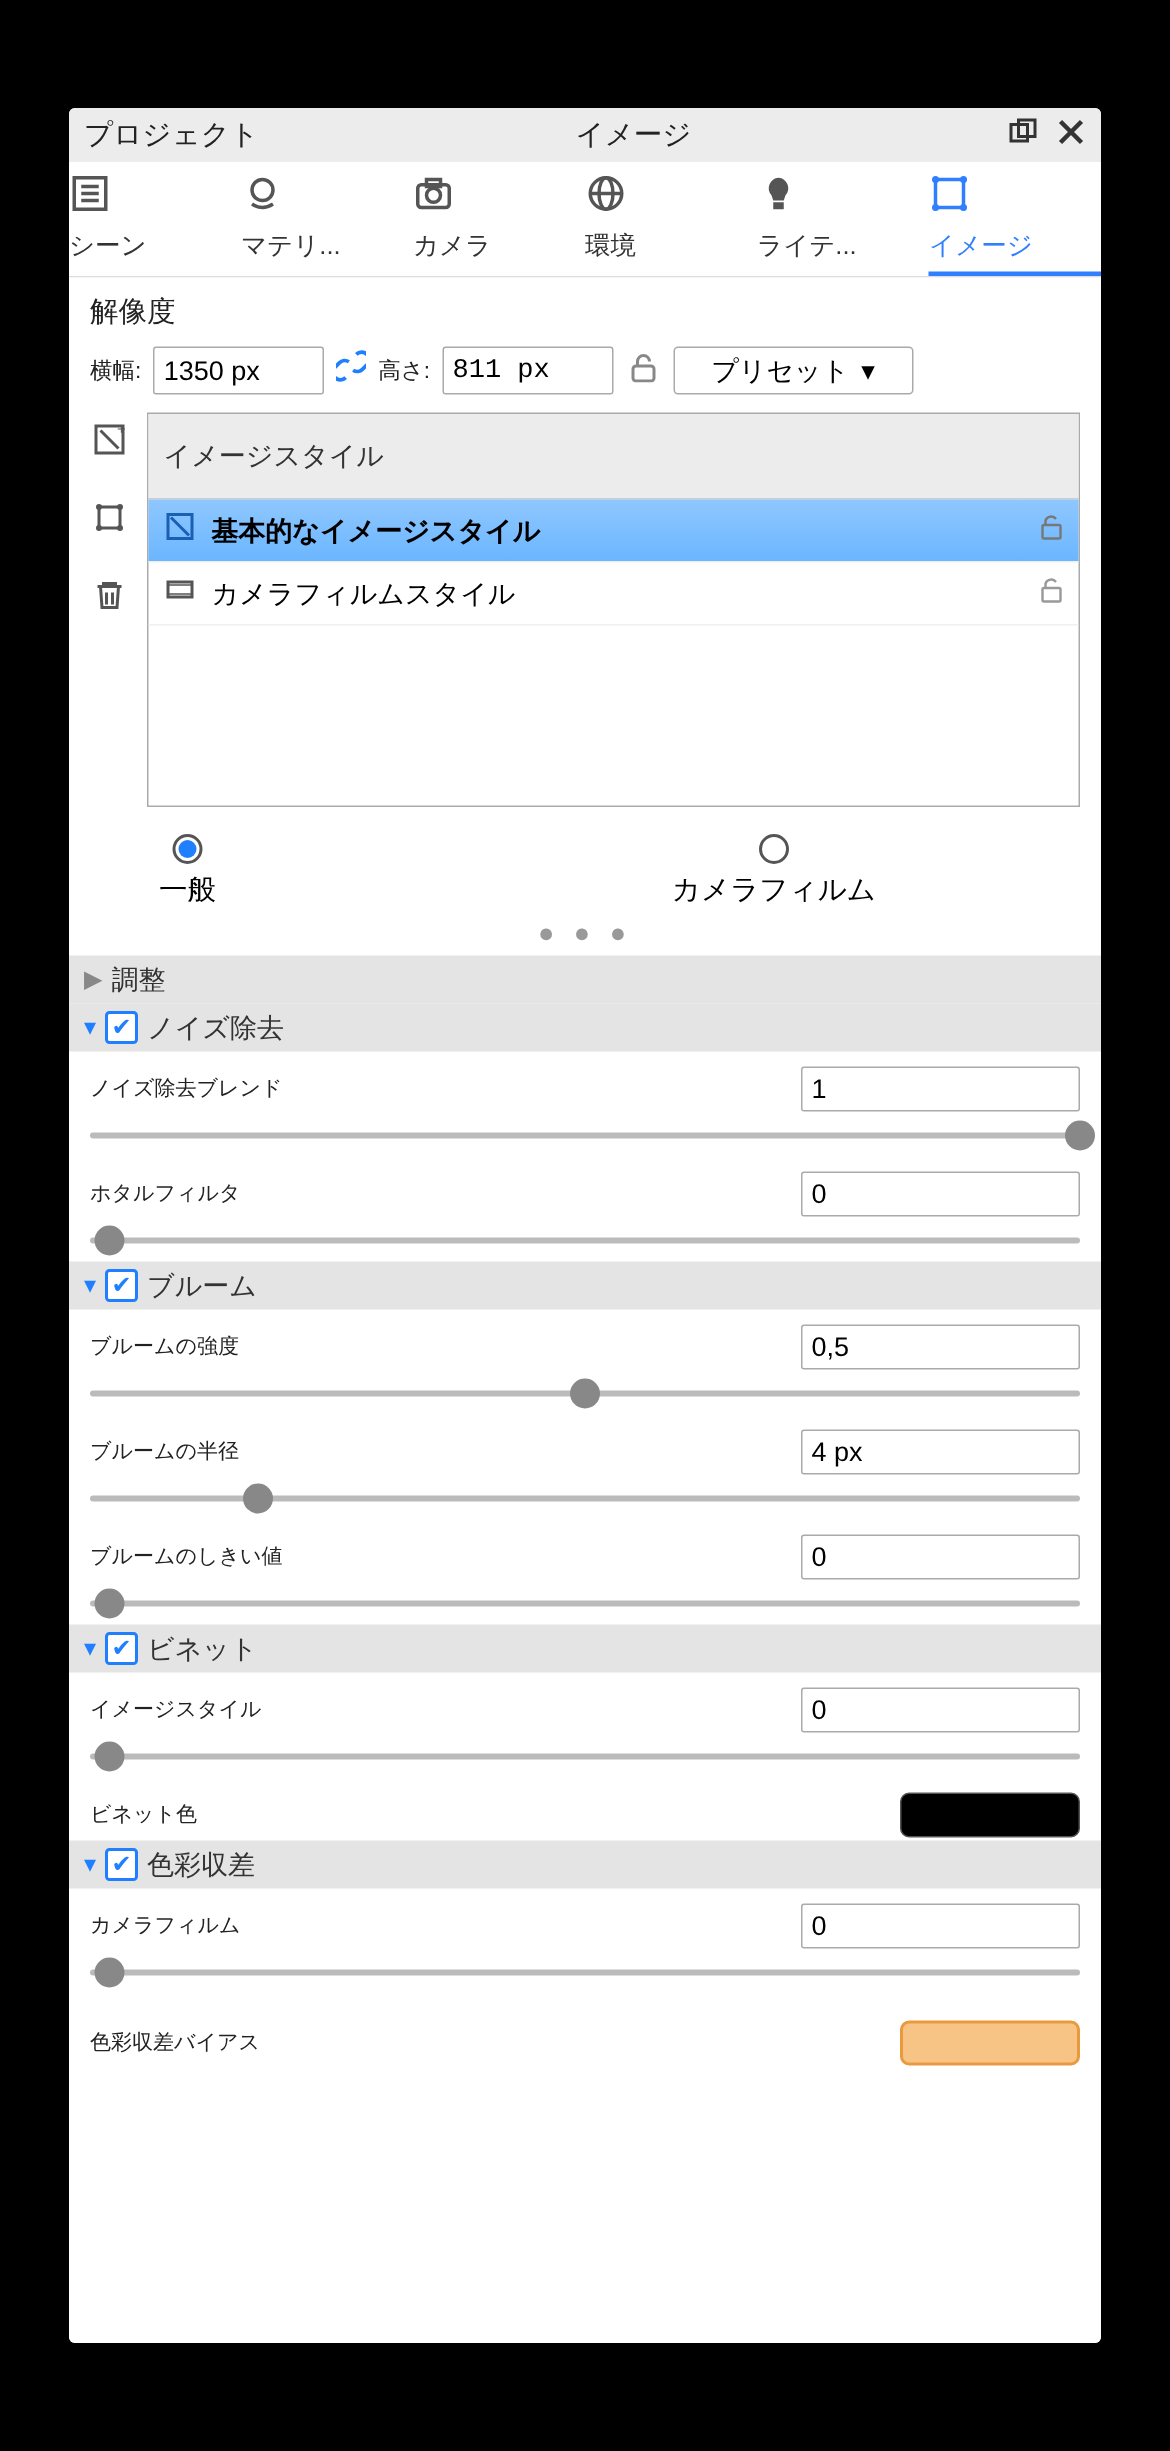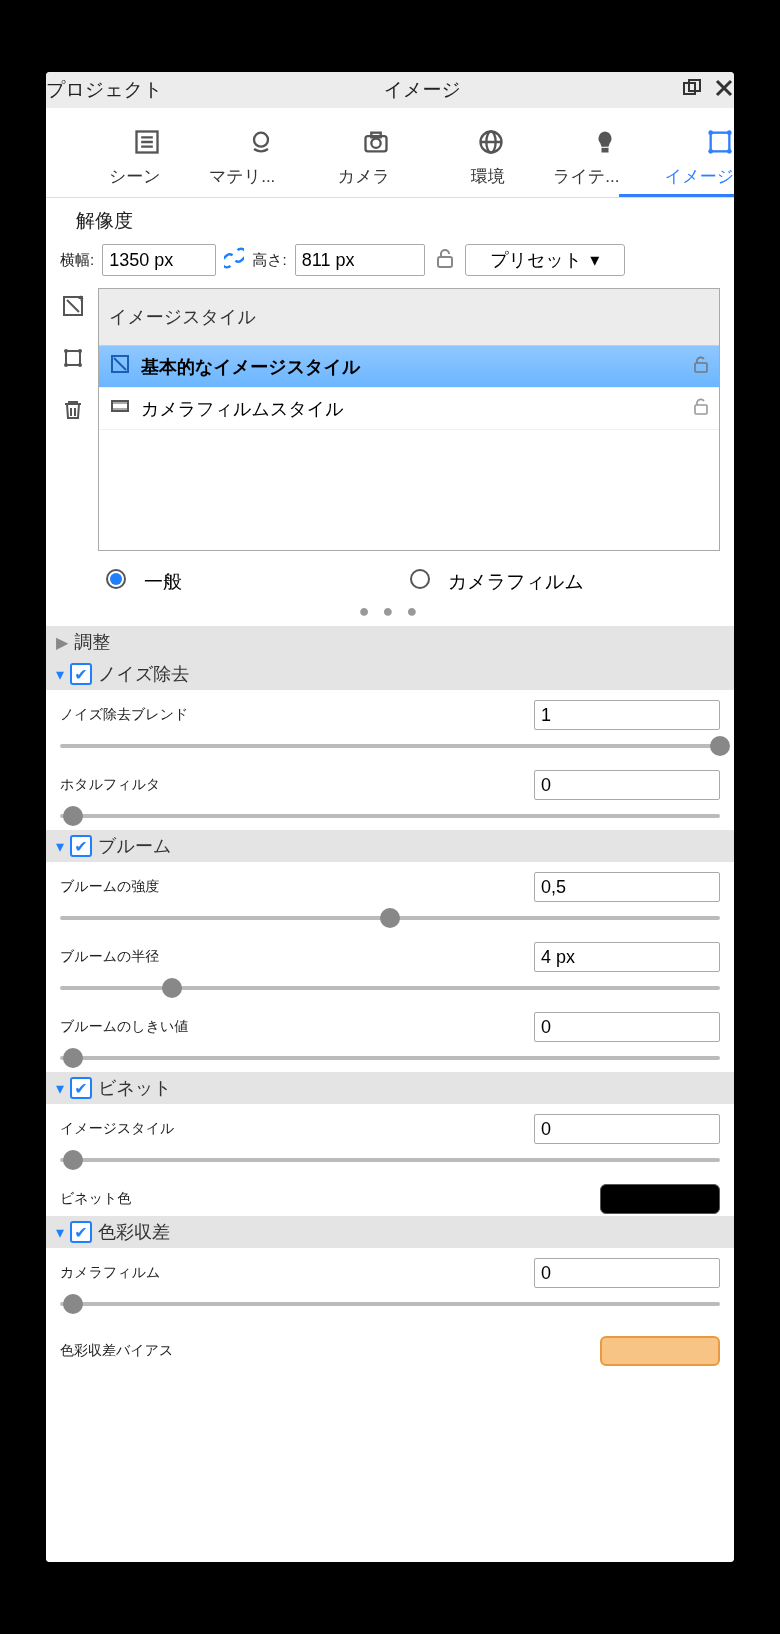--- a/index.html
+++ b/index.html
@@ -1,50 +1,50 @@
 <!DOCTYPE html>
 <html><head>
 <meta charset="utf-8">
 <style>
   * { box-sizing: border-box; margin: 0; padding: 0; font-family: "Hiragino Sans", "Meiryo", sans-serif; }
   body { background: #000; width: 780px; height: 1634px; display: flex; align-items: center; justify-content: center; }
   .panel { width: 688px; height: 1490px; background: #ececec; border-radius: 4px; box-shadow: 0 8px 30px rgba(0,0,0,.6); overflow: hidden; display: flex; flex-direction: column; }
-  .titlebar { height: 36px; background: #ececec; display: flex; align-items: center; padding: 0 0; }
+  .titlebar { height: 36px; background: #ececec; display: flex; align-items: center; padding: 0 10px; }
   .titlebar .proj { font-size: 19px; color: #222; }
   .titlebar .center { flex: 1; text-align: center; font-size: 19px; color: #222; }
   .titlebar .icons { display: flex; gap: 12px; }
   .titlebar .icons span { font-size: 18px; color: #333; cursor: pointer; }
   .tabs { display: flex; background: #fff; border-bottom: 1px solid #ddd; }
-  .tab { flex: 1; text-align: right; padding: 20px 0 6px; font-size: 17px; color: #333; cursor: pointer; border-bottom: 3px solid transparent; }
+  .tab { flex: 1; text-align: left; padding: 7px 0 6px; font-size: 17px; color: #333; cursor: pointer; border-bottom: 3px solid transparent; }
   .tab.active { border-bottom: 3px solid #2f7fff; color: #2f7fff; }
   .tab .ticon { display: block; margin: 0 auto 4px; }
   .tab .ticon svg { width: 28px; height: 28px; }
   .body { flex: 1; background: #fff; overflow-y: auto; }
-  .section-title { font-size: 19px; padding: 10px 14px 6px; color: #222; margin-left: 16px; }
+  .section-title { font-size: 19px; padding: 10px 14px 6px; color: #222; }
   .res-row { display: flex; align-items: center; gap: 8px; padding: 4px 14px 12px; }
   .res-row label { font-size: 15px; color: #222; }
   .txt { border: 1px solid #aaa; border-radius: 2px; height: 32px; font-size: 18px; padding: 0 6px; background: #fff; }
   .txt.w110 { width: 114px; }
-  .txt.w120 { width: 130px; }
+  .txt.w120 { width: 114px; font-family: Liberation Mono, monospace; }
   .linkicon { color: #1f7fff; font-size: 20px; }
   .lockicon { color: #888; font-size: 18px; width: 24px; text-align: center; }
   .preset-btn { border: 1px solid #aaa; border-radius: 3px; height: 32px; width: 160px; font-size: 18px; background: #fff; display: flex; align-items: center; justify-content: center; gap: 8px; cursor: pointer; }
   .style-area { display: flex; gap: 12px; padding: 0 14px 10px; }
   .style-tools { display: flex; flex-direction: column; gap: 22px; padding-top: 6px; }
   .style-tools span { font-size: 22px; color: #555; cursor: pointer; width: 26px; text-align: center; }
   .style-list { flex: 1; border: 1px solid #aaa; background: #fff; }
   .style-header { background: #ececec; border-bottom: 1px solid #ccc; padding: 16px 10px; font-size: 18px; color: #333; }
   .style-row { display: flex; align-items: center; gap: 10px; padding: 8px 10px; font-size: 18px; border-bottom: 1px solid #f0f0f0; }
   .style-row.selected { background: linear-gradient(#8fc7ff,#6bb6ff); color: #000; font-weight: bold; }
   .style-row .ricon { width: 22px; text-align: center; }
   .style-row .rlabel { flex: 1; }
   .style-row .rlock { color: #888; }
   .style-list .empty { height: 120px; }
   .radio-row { display: flex; align-items: center; gap: 30px; padding: 8px 60px 0; font-size: 19px; }
-  .radio { display: flex; gap: 18px; cursor: pointer; }
+  .radio { display: flex; align-items: center; gap: 4px; cursor: pointer; flex-direction: column; }
   .radio .dot { width: 20px; height: 20px; border: 2px solid #555; border-radius: 50%; display: inline-flex; align-items: center; justify-content: center; }
   .radio .dot.on::after { content: ""; width: 12px; height: 12px; background: #1f7fff; border-radius: 50%; }
   .dots { text-align: center; padding: 6px 0 4px; color: #999; letter-spacing: 4px; font-size: 18px; }
   .group-header { background: #e4e4e4; padding: 4px 10px; display: flex; align-items: center; gap: 6px; font-size: 18px; color: #333; }
   .group-header .chev { color: #888; font-size: 16px; }
   .group-header .chev.blue { color: #1f7fff; }
   .check { width: 22px; height: 22px; border: 2px solid #1f7fff; border-radius: 3px; display: inline-flex; align-items: center; justify-content: center; color: #1f7fff; font-size: 16px; cursor: pointer; background: #fff; }
   .param { padding: 10px 14px 2px; }
   .param-row { display: flex; align-items: center; justify-content: space-between; }
   .param-row .plabel { font-size: 14px; color: #222; }

